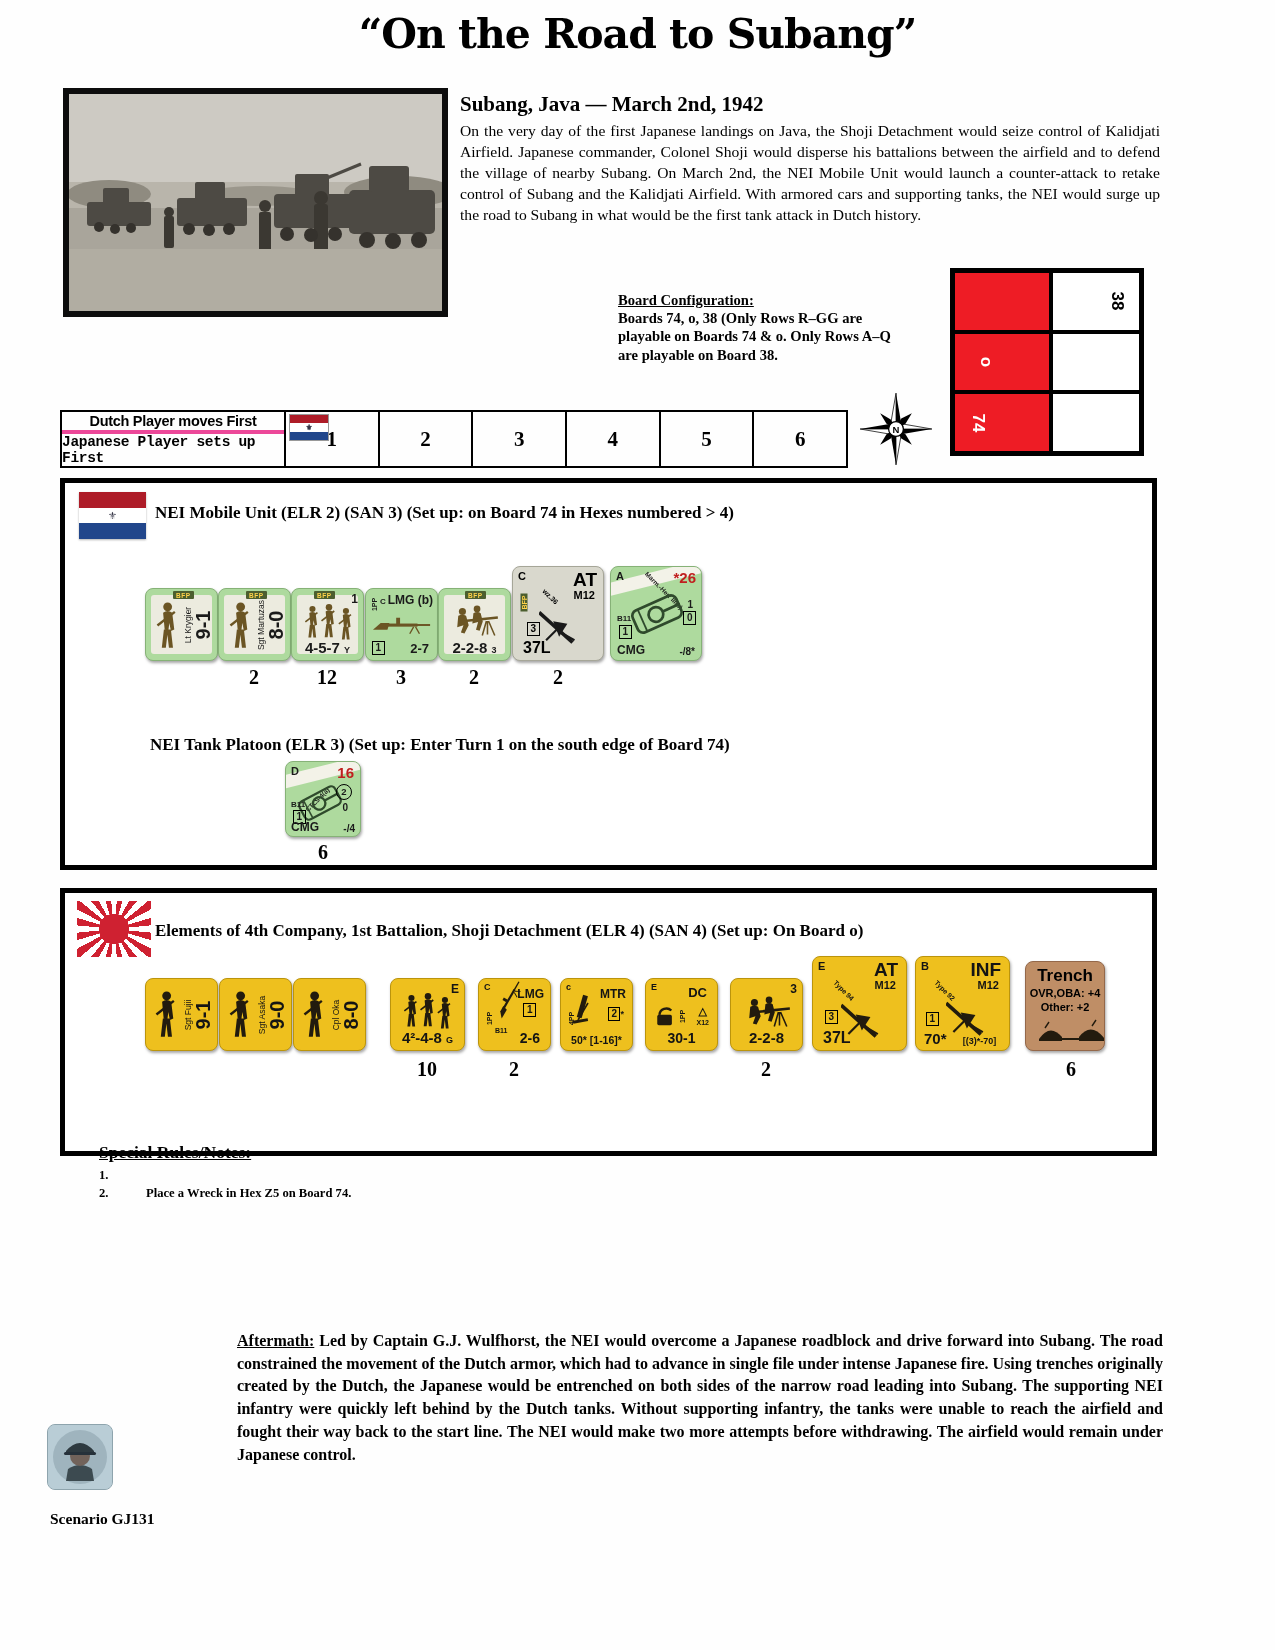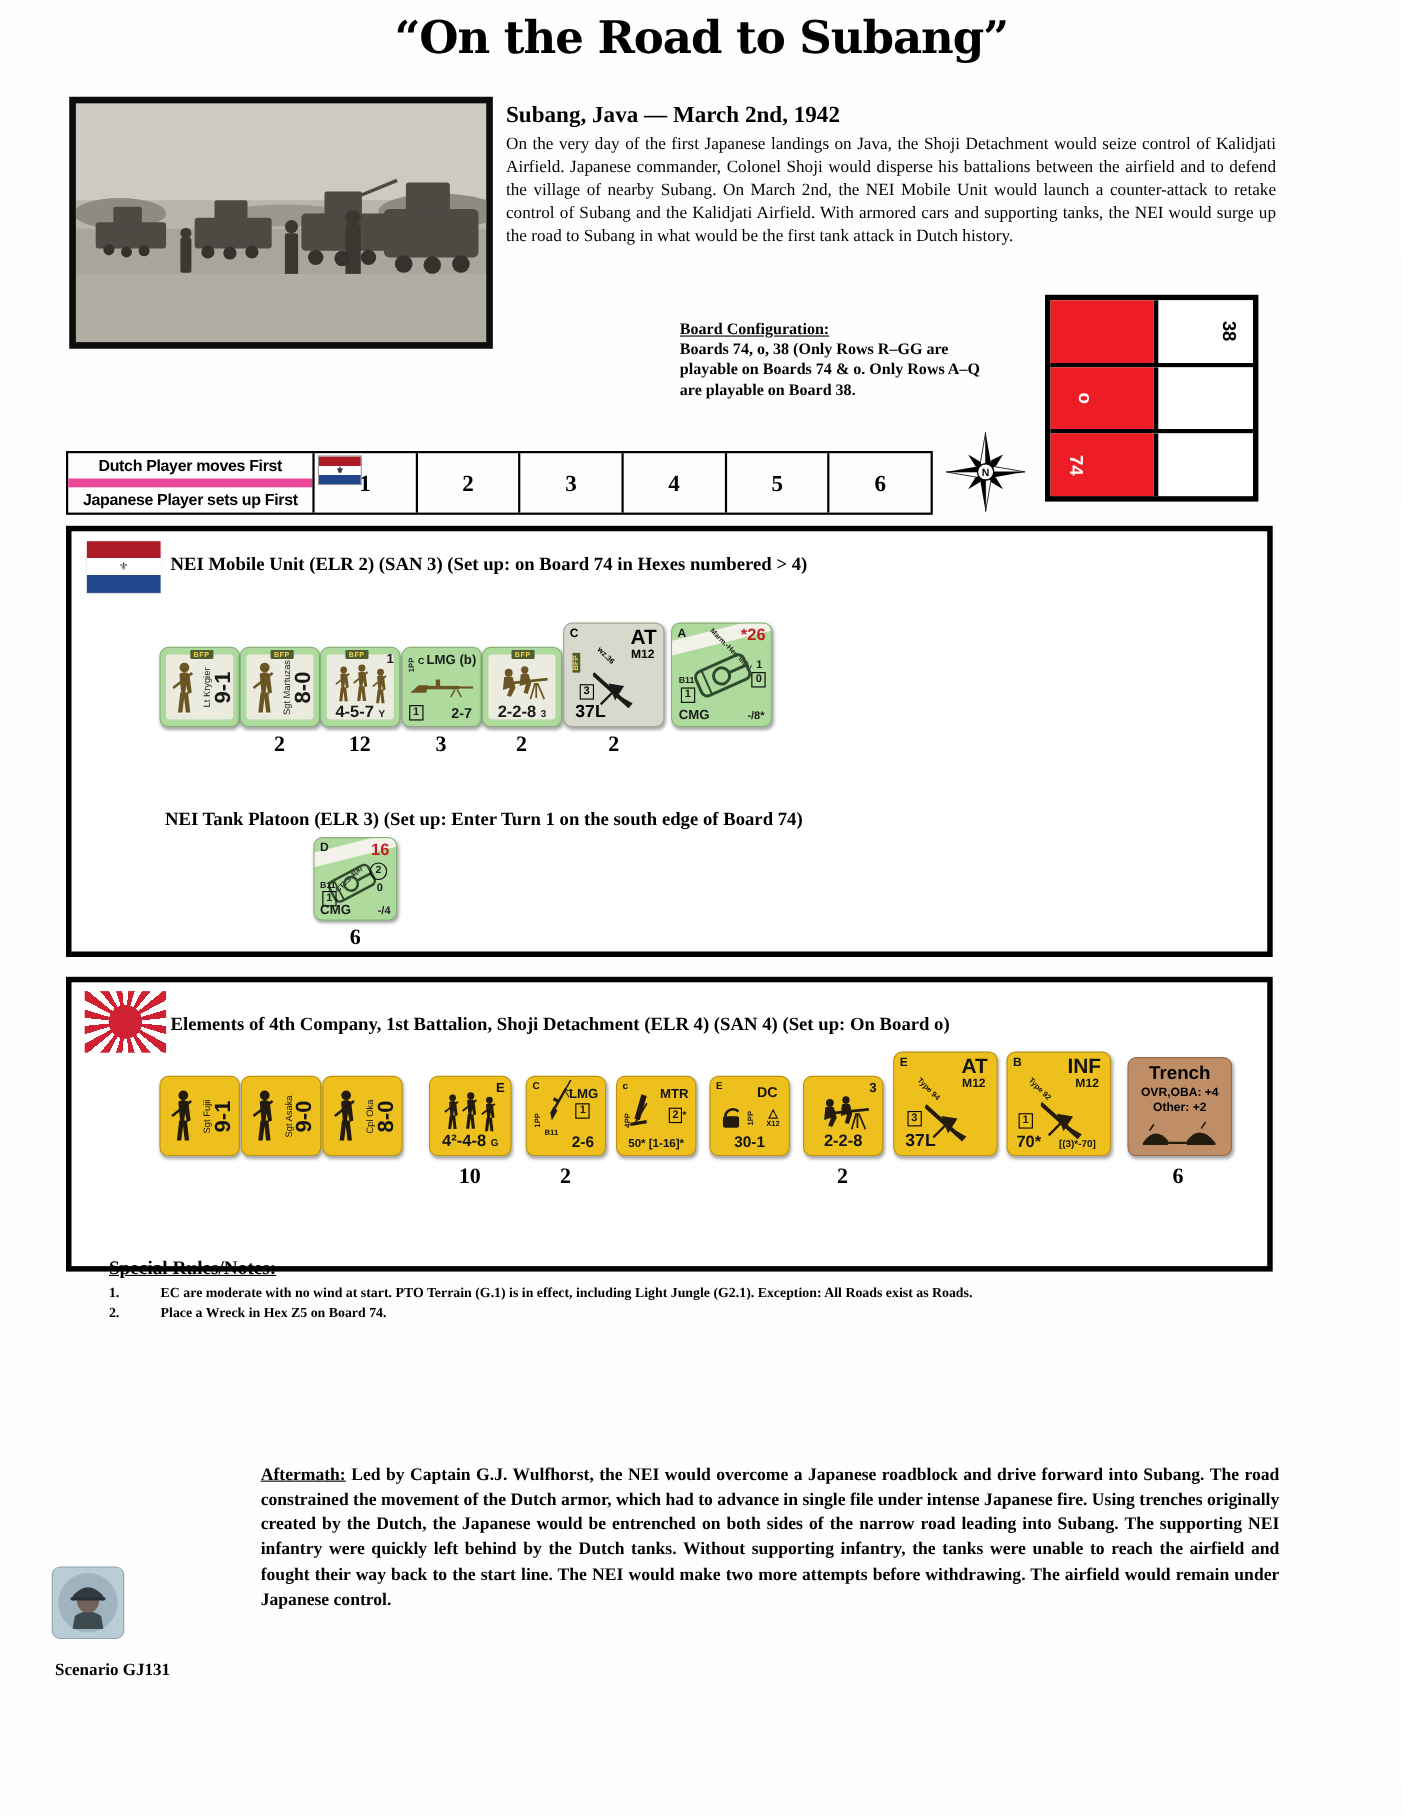--- a/index.html
+++ b/index.html
@@ -30,21 +30,21 @@
             font-size:14.6px;font-weight:bold;line-height:1.25;}
   .boardcfg .h{text-decoration:underline;}
 
   
   .turntrack{position:absolute;left:60px;top:410px;width:788px;height:58px;
              border:2px solid #000;display:flex;box-sizing:border-box;
              font-family:"Liberation Sans",sans-serif;}
   .tt-labels{width:222px;display:flex;flex-direction:column;}
   .tt-label{flex:1;display:flex;align-items:center;justify-content:center;
             font-weight:bold;font-size:14.5px;letter-spacing:-0.3px;}
-  .tt-label + .tt-label{border-top:8px solid #ec4899;}
+  .tt-label + .tt-label{border-top:4px solid #ec4899;font-family:Liberation Mono, monospace;}
   .tt-cell{flex:1;border-left:2px solid #000;position:relative;display:flex;
            align-items:center;justify-content:center;font-weight:bold;font-size:21px;
            font-family:"Liberation Serif",serif;}
   .tt-flag{position:absolute;top:2px;left:3px;width:38px;height:25px;
            background:linear-gradient(#AE1C28 0 33%,#fff 33% 66%,#21468B 66% 100%);
            border:0.5px solid #999;display:flex;align-items:center;justify-content:center;}
   .tt-flag span{font-size:8px;color:#334;line-height:1;}
 
   
   .compass{position:absolute;left:858px;top:391px;width:76px;height:76px;}
@@ -539,40 +539,39 @@
       <span style="position:absolute;right:8px;top:2px;font-size:19px;font-weight:bold;">INF</span>
       <span style="position:absolute;right:10px;top:22px;font-size:11px;font-weight:bold;">M12</span>
       <span class="diag" style="left:16px;top:30px;transform:rotate(45deg);">Type 92</span>
       <svg class="fig jfig" style="left:30px;top:26px;width:54px;height:54px;">
           <use href="#sym-atgun"></use>
         </svg>
       <span class="box" style="position:absolute;left:10px;bottom:24px;">1</span>
       <span style="position:absolute;left:8px;bottom:3px;font-size:15px;font-weight:bold;"><span>70*</span> <span style="font-size:9px;margin-left:12px;">[(3)*-70]</span></span>
     </div>
 
-    <div class="counter brown" style="left:960px;top:68px;width:95px;height:90px;">
+    <div class="counter brown" style="left:960px;top:68px;width:80px;height:90px;">
       <div style="position:absolute;top:4px;left:0;right:0;text-align:center;font-size:17px;font-weight:bold;">Trench</div>
       <div style="position:absolute;top:25px;left:0;right:0;text-align:center;font-size:11px;font-weight:bold;">OVR,OBA: +4</div>
       <div style="position:absolute;top:39px;left:0;right:0;text-align:center;font-size:11px;font-weight:bold;">Other: +2</div>
       <svg class="fig jfig" style="left:11px;top:52px;width:70px;height:32px;">
           <use href="#sym-trench"></use>
         </svg>
     </div>
 
     <div class="count" style="left:340px;top:165px;">10</div>
     <div class="count" style="left:427px;top:165px;">2</div>
     <div class="count" style="left:679px;top:165px;">2</div>
     <div class="count" style="left:984px;top:165px;">6</div>
   </div>
 
   <div class="rules">
     <div class="h">Special Rules/Notes:</div>
     <div class="rule-row">
       <span class="rule-num">1.</span>
-      <span>EC are moderate with no wind at start. PTO Terrain (G.1) is in effect, including Light Jungle (G2.1). Exception: All Roads exist as Roads.</span>
     </div>
     <div class="rule-row">
       <span class="rule-num">2.</span>
       <span>Place a Wreck in Hex Z5 on Board 74.</span>
     </div>
   </div>
 
   <div class="aftermath">
     <span style="text-decoration:underline;">Aftermath:</span><span>  Led by Captain G.J. Wulfhorst, the NEI would overcome a Japanese roadblock and drive forward into Subang. The road constrained the movement of the Dutch armor, which had to advance in single file under intense Japanese fire. Using trenches originally created by the Dutch, the Japanese would be entrenched on both sides of the narrow road leading into Subang. The supporting NEI infantry were quickly left behind by the Dutch tanks. Without supporting infantry, the tanks were unable to reach the airfield and fought their way back to the start line. The NEI would make two more attempts before withdrawing. The airfield would remain under Japanese control.</span>
   </div>

